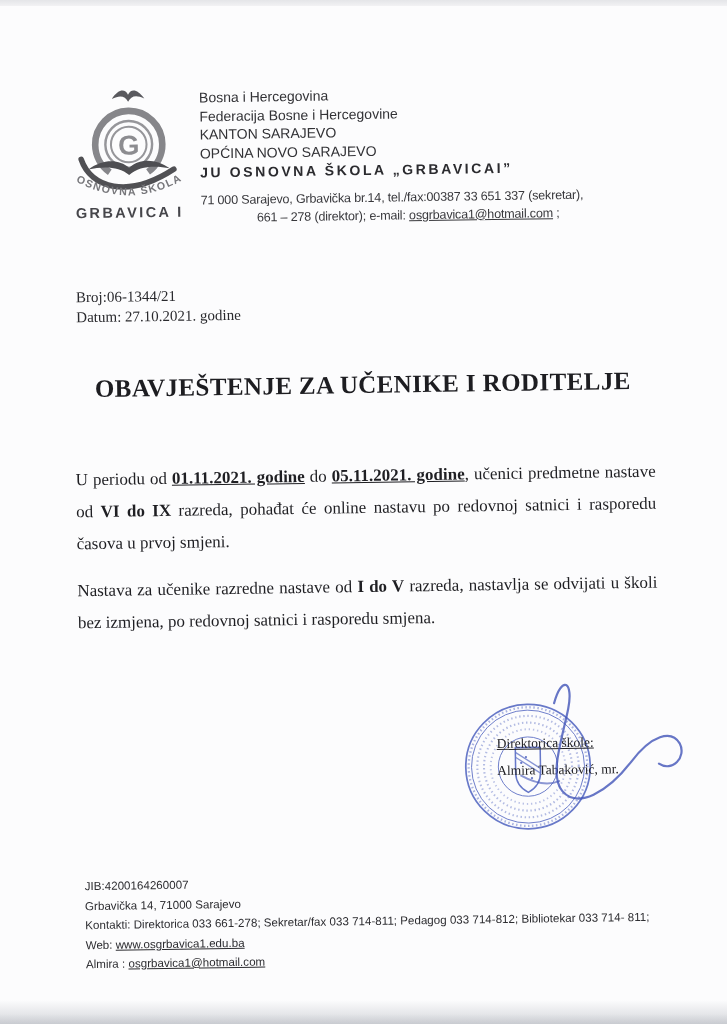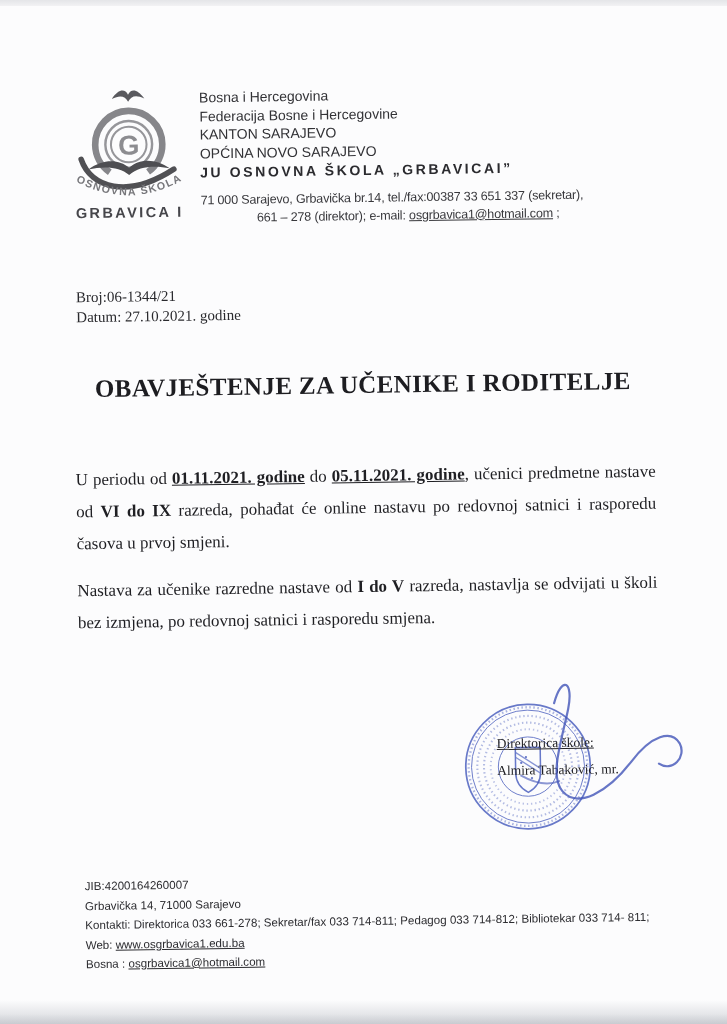--- a/index.html
+++ b/index.html
@@ -175,20 +175,20 @@
         <path d="M96,28 C104,0 116,6 110,34 C103,66 90,100 103,116 C118,134 148,118 172,88 C193,61 213,56 221,70 C228,84 213,99 200,90" fill="none" stroke="#4154b8" stroke-width="2.2" stroke-linecap="round" opacity=".8"></path>
         <path d="M62,100 C76,108 90,110 100,106" fill="none" stroke="#4154b8" stroke-width="2" stroke-linecap="round" opacity=".6"></path>
       </svg>
     </section>
 
     <footer class="footer">
       <div>JIB:4200164260007</div>
       <div>Grbavička 14, 71000 Sarajevo</div>
       <div>Kontakti: Direktorica 033 661-278; Sekretar/fax 033 714-811; Pedagog 033 714-812;  Bibliotekar 033 714- 811;</div>
       <div><span>Web: </span><span class="u">www.osgrbavica1.edu.ba</span></div>
-      <div><span>Bosna : </span><span class="u">osgrbavica1@hotmail.com</span></div>
+      <div><span>Almira : </span><span class="u">osgrbavica1@hotmail.com</span></div>
     </footer>
 
   </div>
 
   <div class="edge-bottom"></div>
   <div class="edge-bottom2"></div>
 </div>
 
 </body></html>

